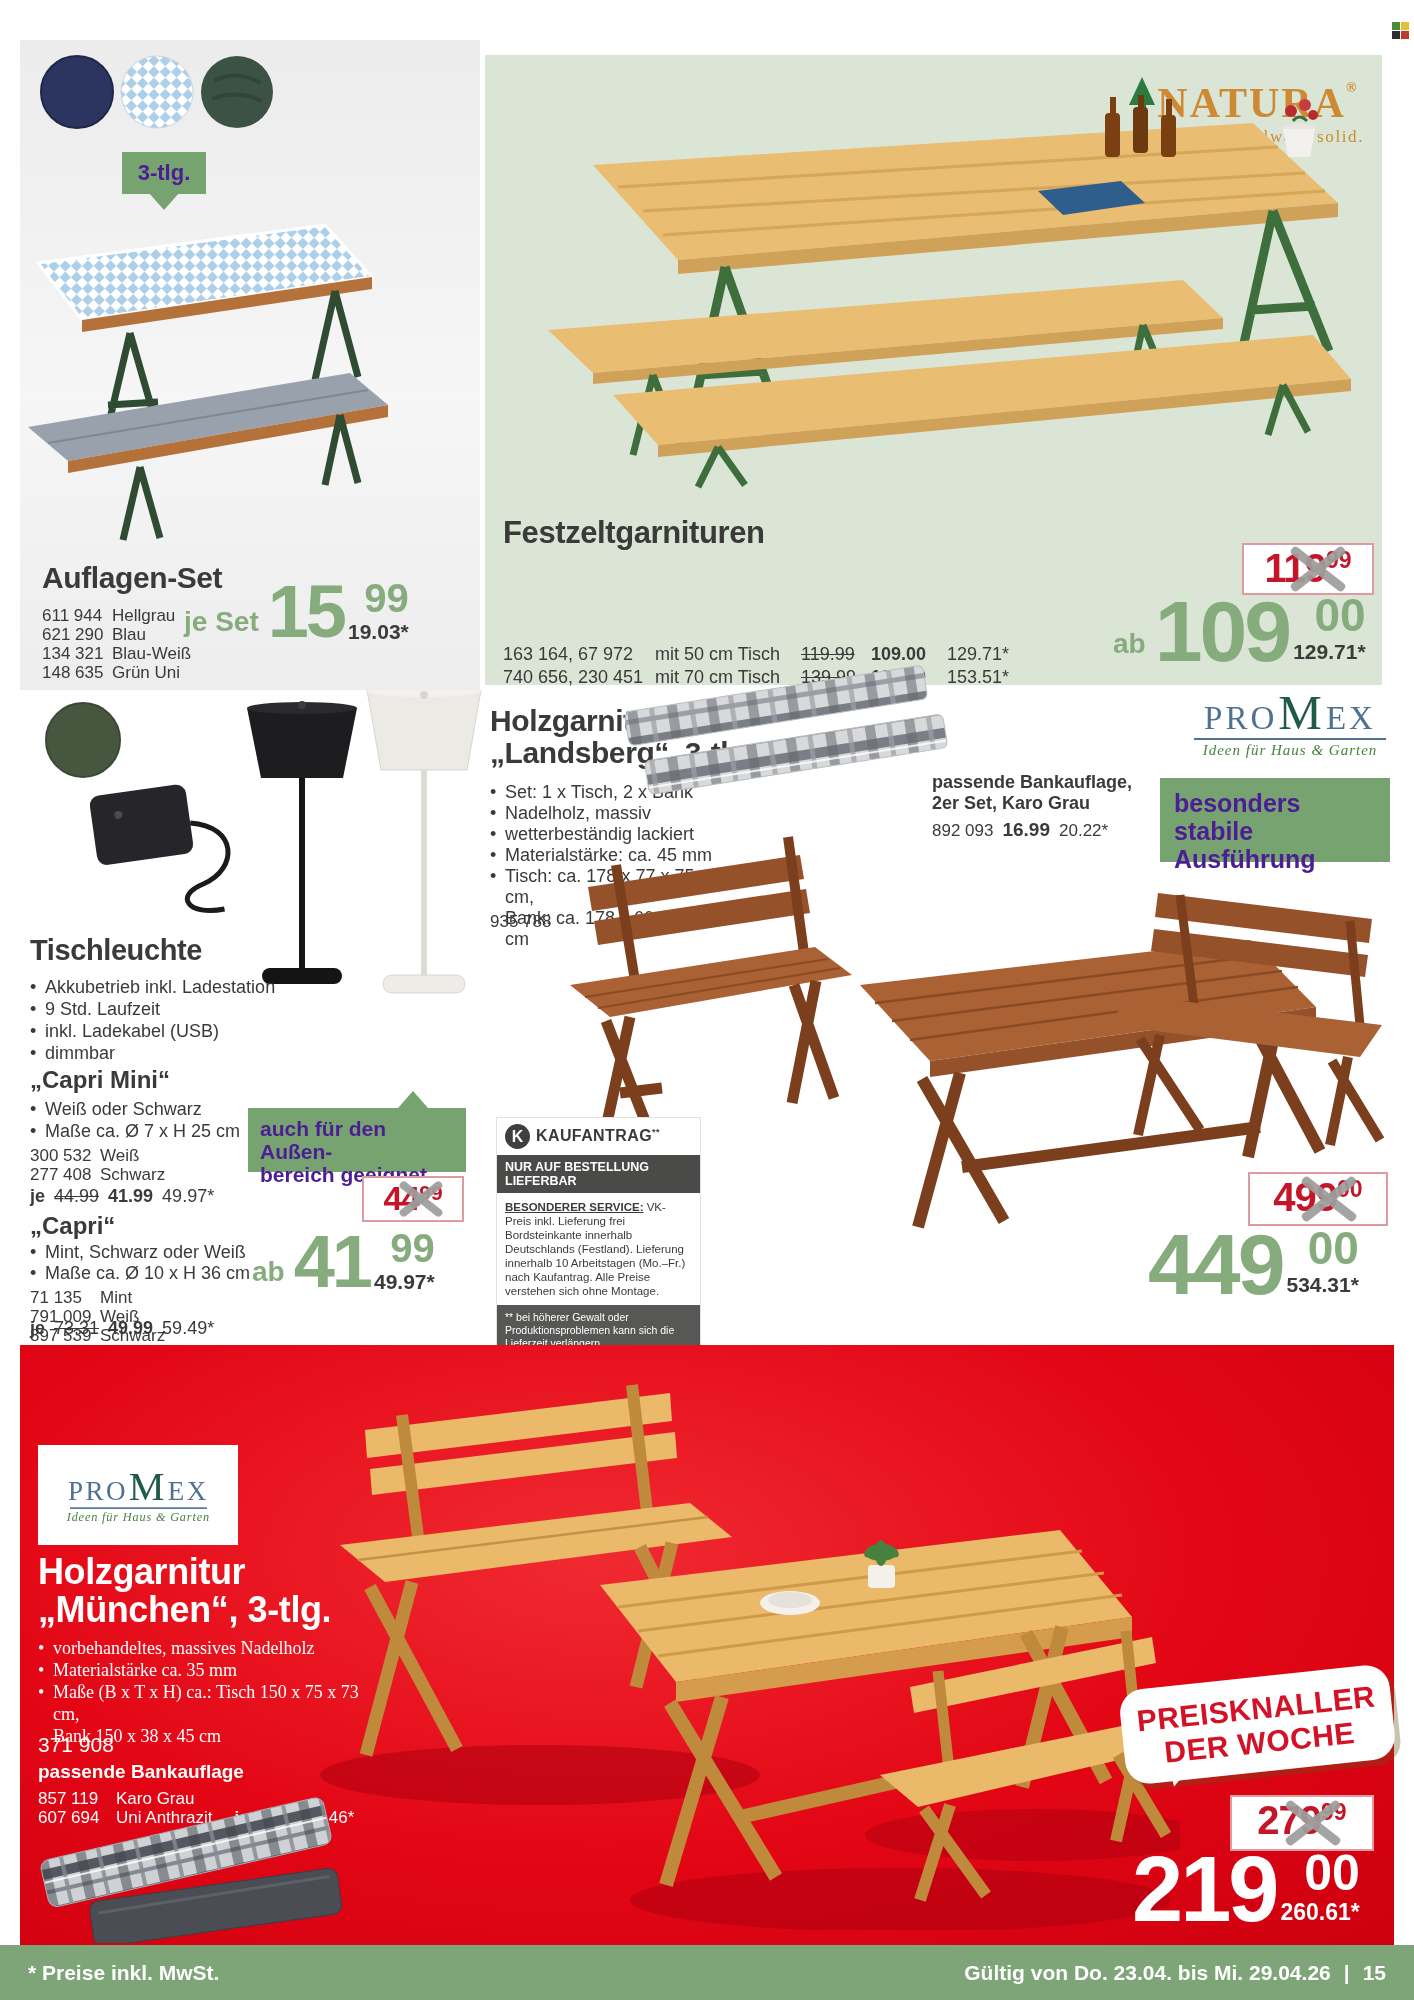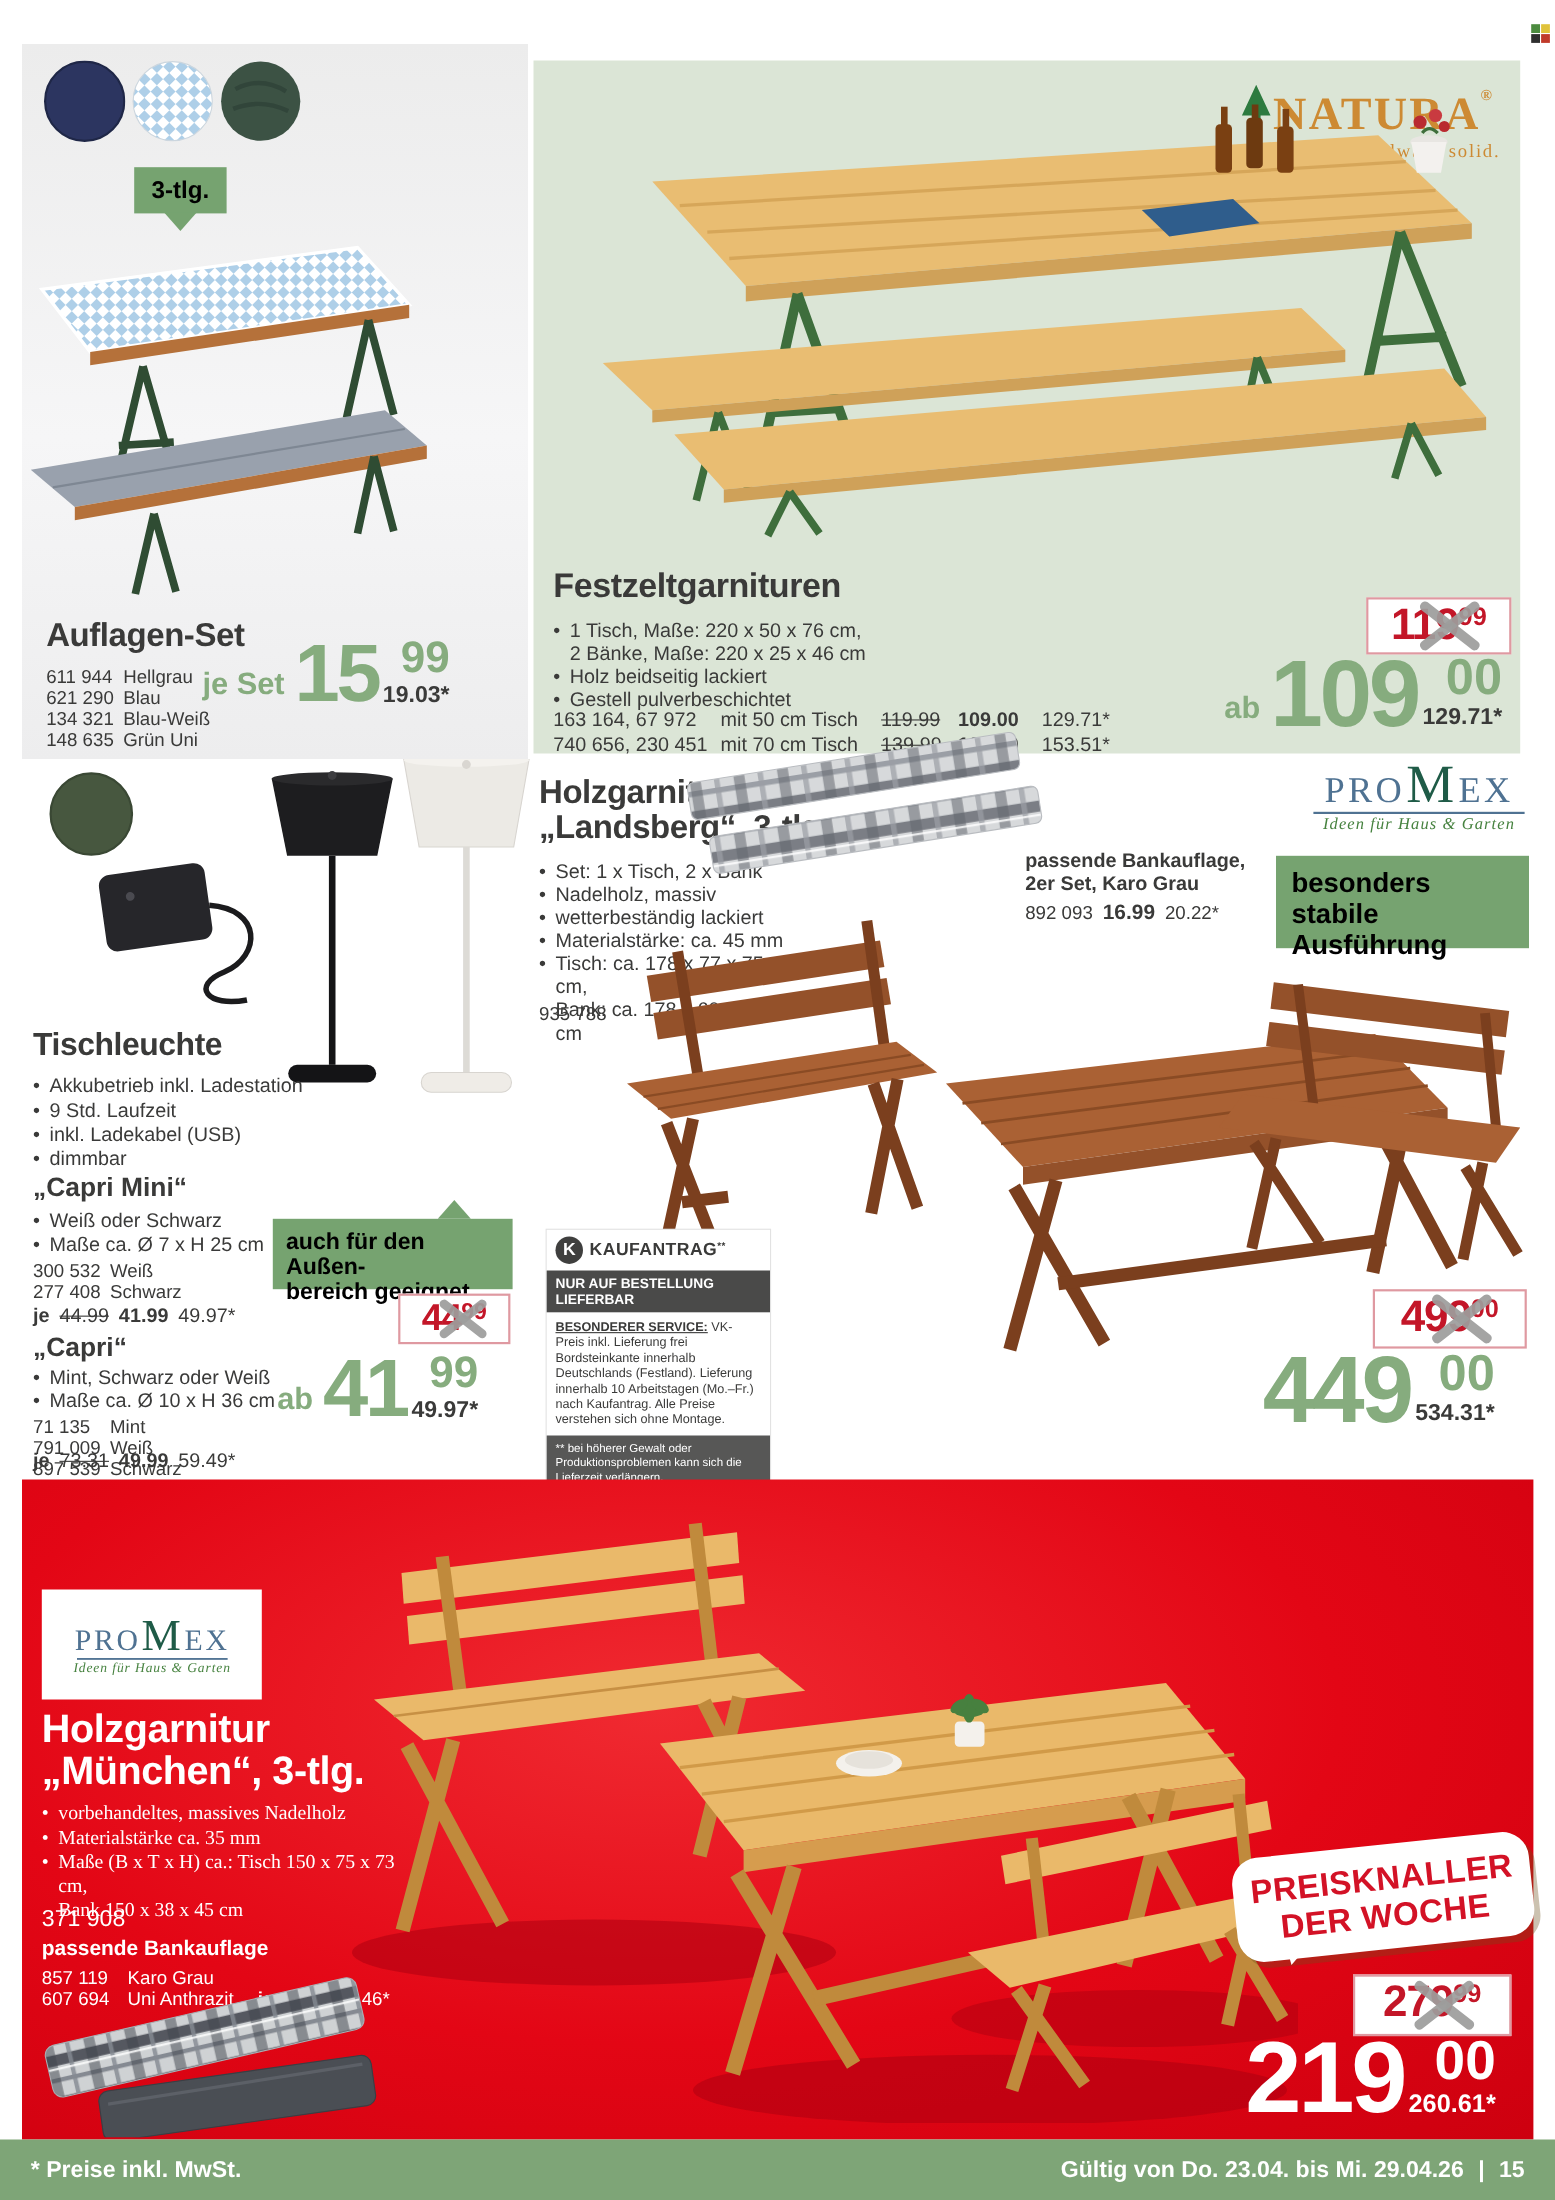--- a/index.html
+++ b/index.html
@@ -38,21 +38,21 @@
   
   .crossbox{position:absolute;background:#fff;border:2px solid #df99a1;display:flex;justify-content:center;align-items:flex-start;padding:4px 6px 2px;color:#c31628;font-weight:bold;box-sizing:border-box;}
   .crossbox .ce{font-size:38px;line-height:.95;letter-spacing:-1px;}
   .crossbox .cc{font-size:23px;line-height:1;}
   .crossbox.big .ce{font-size:40px;}
   .xbar{position:absolute;width:66px;height:9px;background:#9d9d9c;border-radius:4px;top:50%;left:58%;opacity:.93;}
   .xbar.a{transform:translate(-50%,-50%) rotate(38deg);}
   .xbar.b{transform:translate(-50%,-50%) rotate(-38deg);}
 
   
-  .gbadge{position:absolute;background:#76a370;color:#000000;font-weight:bold;box-sizing:border-box;}
+  .gbadge{position:absolute;background:#76a370;color:#4c1d95;font-weight:bold;box-sizing:border-box;}
   .badge-3tlg{display:flex;align-items:center;justify-content:center;font-size:22px;}
   .arrow-down{position:absolute;width:0;height:0;border-left:15px solid transparent;border-right:15px solid transparent;border-top:17px solid #76a370;}
   .arrow-up{position:absolute;width:0;height:0;border-left:15px solid transparent;border-right:15px solid transparent;border-bottom:17px solid #76a370;}
   .badge-text{padding:9px 12px;font-size:21px;line-height:23px;}
   .badge-text.lg{font-size:25px;line-height:28px;padding:11px 14px;}
 
   
   .fz-row{display:flex;font-size:18px;line-height:23px;}
   .fz-sku{width:152px;flex:none;}
   .fz-desc{width:146px;flex:none;}
@@ -233,26 +233,20 @@
         <ellipse cx="806" cy="34" rx="17" ry="6" fill="#e8e6e2"></ellipse>
         <polygon points="790,34 822,34 817,62 795,62" fill="#f3f1ee"></polygon>
         <circle cx="798" cy="16" r="6" fill="#b92a30"></circle>
           <circle cx="812" cy="10" r="6" fill="#c93a40"></circle>
           <circle cx="820" cy="20" r="5" fill="#b92a30"></circle>
         <path d="M800,26 Q806,18 814,26" stroke="#3f6f3c" stroke-width="3" fill="none"></path>
       </g>
     </svg>
 
     <div class="abs h1" style="left:18px;top:462px;font-size:31px">Festzeltgarnituren</div>
-    <ul class="bullets abs" style="left:18px;top:508px;width:420px">
-      <li>1 Tisch, Maße: 220 x 50 x 76 cm,</li>
-      <li class="cont">2 Bänke, Maße: 220 x 25 x 46 cm</li>
-      <li>Holz beidseitig lackiert</li>
-      <li>Gestell pulverbeschichtet</li>
-    </ul>
     <div class="abs" style="left:18px;top:588px">
       <div class="fz-row">
         <span class="fz-sku">163 164, 67 972</span>
         <span class="fz-desc">mit 50 cm Tisch</span>
         <span class="fz-old strike">119.99</span>
         <span class="fz-price">109.00</span>
         <span class="fz-star">129.71*</span>
       </div>
       <div class="fz-row">
         <span class="fz-sku">740 656, 230 451</span>

